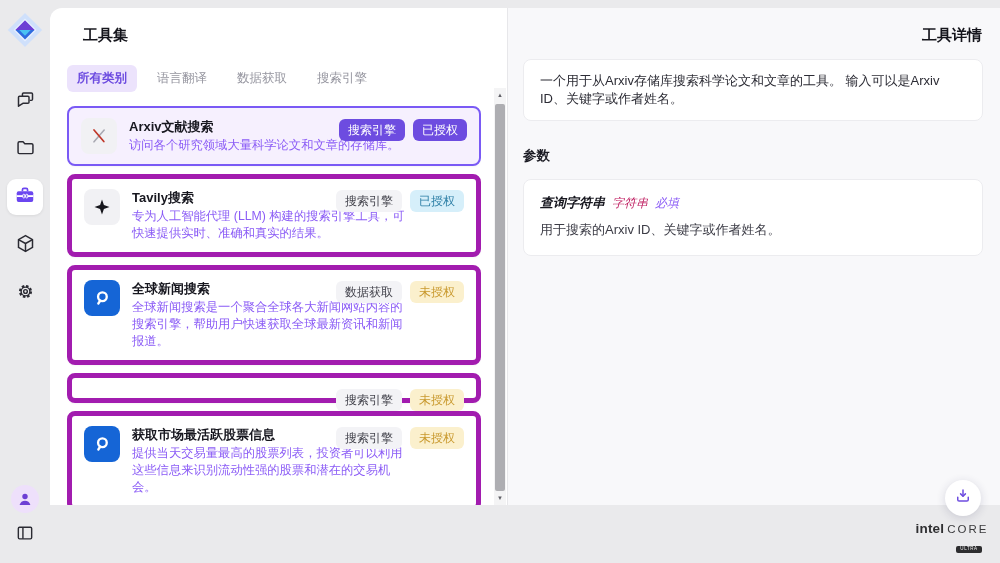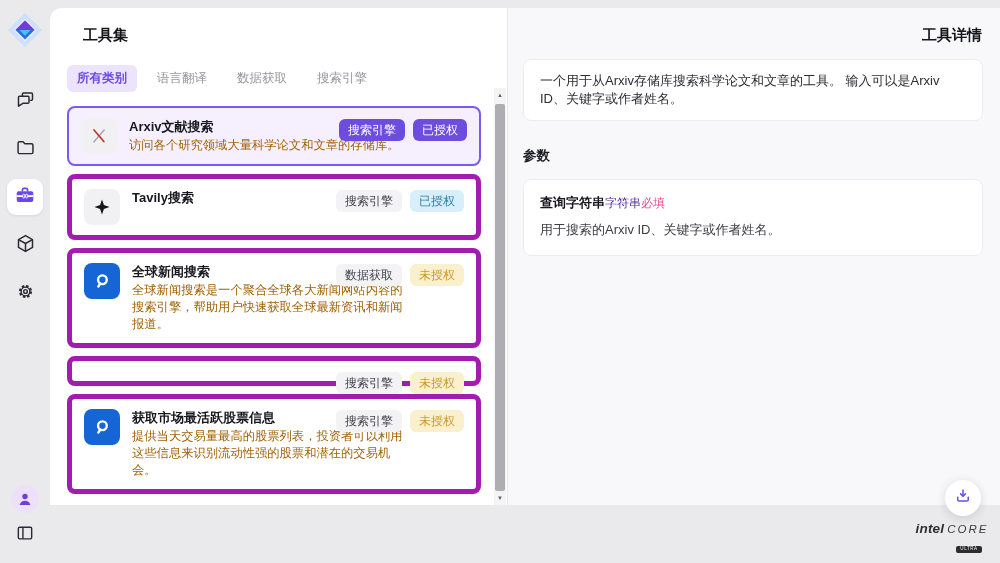--- a/index.html
+++ b/index.html
@@ -27,49 +27,49 @@
   .tab { font-size:12.5px; color:#95959f; padding:5px 10px; border-radius:6px; cursor:pointer; white-space:nowrap; }
   .tab.active { background:#ece3fc; color:#6d4ce0; font-weight:bold; }
   .cards { margin-top:14px; height:467px; overflow:hidden; display:flex; flex-direction:column; gap:8px; }
 
   .tool-card { position:relative; background:#fff; border:5px solid #a21caf; border-radius:8px; padding:10px 12px; box-shadow:0 1px 2px rgba(20,20,40,.04); cursor:pointer; flex:0 0 auto; }
   .tool-card.selected { border:2px solid #7a5af5; background:#f6f0fe; }
   .tool-row { display:flex; gap:12px; }
   .tool-icon { width:36px; height:36px; border-radius:8px; background:#f1f1f4; display:flex; align-items:center; justify-content:center; flex:0 0 36px; }
   .tool-icon.icon-blue { background:#1565d6; }
   .tool-name { font-size:13px; font-weight:bold; color:#17171f; line-height:17px; }
-  .tool-desc { margin-top:2px; font-size:12.3px; color:#a16207; line-height:17px; width:278px; }
+  .tool-desc { margin-top:2px; font-size:12.3px; color:#8b5cf6; line-height:17px; width:278px; }
   .tool-badges { position:absolute; top:11px; right:12px; display:flex; gap:8px; }
   .badge { font-size:12px; line-height:1; padding:5px 9px; border-radius:6px; white-space:nowrap; }
   .badge-purple { background:#6d4ce0; color:#ffffff; }
   .badge-gray { background:#f3f3f6; color:#45454e; }
   .badge-blue { background:#d6effa; color:#2d7fa6; }
   .badge-yellow { background:#fbf0cd; color:#c9992e; }
 
   
   .scrollbar { position:absolute; left:444px; top:80px; bottom:0; width:12px; background:#f4f4f5; display:flex; flex-direction:column; align-items:center; }
   .sb-btn { width:12px; height:14px; display:flex; align-items:center; justify-content:center; font-size:6px; color:#5f5f66; cursor:pointer; flex:0 0 14px; }
   .sb-thumb { width:10px; height:424px; background:#aeaeb2; border-radius:2px; margin-top:2px; cursor:pointer; }
 
   
   .detail-pane { position:absolute; left:457px; right:0; top:0; bottom:0; background:#f8f8fa; border-left:1px solid #e7e7ea; padding:18px 18px 0 15px; }
   .detail-title { font-size:15px; font-weight:bold; color:#15151c;text-align:right; }
   .section-heading { margin-top:26px; font-size:13.5px; font-weight:bold; color:#1b1b23; }
   .info-box { margin-top:14px; background:#ffffff; border:1px solid #ececef; border-radius:8px; padding:12px 16px; font-size:13px; color:#2c2c35; line-height:18px; width:460px; }
   .param-box { margin-top:14px; background:#ffffff; border:1px solid #ececef; border-radius:8px; padding:14px 16px 16px; width:460px; }
-  .param-head { display:flex; align-items:flex-end; gap:0; }
+  .param-head { display:flex; align-items:flex-end; gap:7px;font-style:italic; }
   .param-name { font-size:13px; font-weight:bold; color:#17171f; }
-  .param-type { font-size:12px; color:#4c1d95; }
-  .param-required { font-size:12px; color:#ec4899; }
+  .param-type { font-size:12px; color:#be185d; }
+  .param-required { font-size:12px; color:#8b5cf6; }
   .param-desc { margin-top:9px; font-size:13px; color:#3c3c46; }
 
   
   .fab { position:absolute; right:19px; top:480px; width:36px; height:36px; border-radius:50%; background:#ffffff; box-shadow:0 2px 10px rgba(40,40,80,.16); display:flex; align-items:center; justify-content:center; cursor:pointer; }
   .intel { position:absolute; right:13px; top:521px; width:70px; text-align:center; }
-  .intel-line { display:flex; align-items:baseline; justify-content:center; gap:3px;font-style:italic; }
+  .intel-line { display:flex; align-items:baseline; justify-content:center; gap:3px; }
   .intel-word { font-size:13.5px; font-weight:bold; color:#2f2f31; letter-spacing:.2px; }
   .core-word { font-size:11.5px; font-weight:normal; color:#3a3a3c; letter-spacing:2px; }
   .intel-badge { display:inline-block; margin:1px 0 0 34px; background:#2d2d2f; color:#f2f2f2; font-size:4.5px; letter-spacing:.6px; padding:1.5px 4px; border-radius:2px; line-height:1; }
 </style>
 </head>
 <body>
 
 <div id="app">
 
   <div class="rail">
@@ -171,20 +171,21 @@
 
   <div class="tool-card">
     <div class="tool-row">
       <div class="tool-icon">
                 <svg viewBox="0 0 24 24" width="20" height="20" fill="#17171d">
                   <path d="M12 3l2.3 6.7L21 12l-6.7 2.3L12 21l-2.3-6.7L3 12l6.7-2.3z"></path>
                 </svg>
               </div>
       <div class="tool-body">
         <div class="tool-name">Tavily搜索</div>
+        <div class="tool-desc">专为人工智能代理 (LLM) 构建的搜索引擎工具，可快速提供实时、准确和真实的结果。</div>
       </div>
     </div>
     <div class="tool-badges">
       <span class="badge badge-gray">搜索引擎</span>
       <span class="badge badge-blue">已授权</span>
     </div>
   </div>
 
   <div class="tool-card">
     <div class="tool-row">

